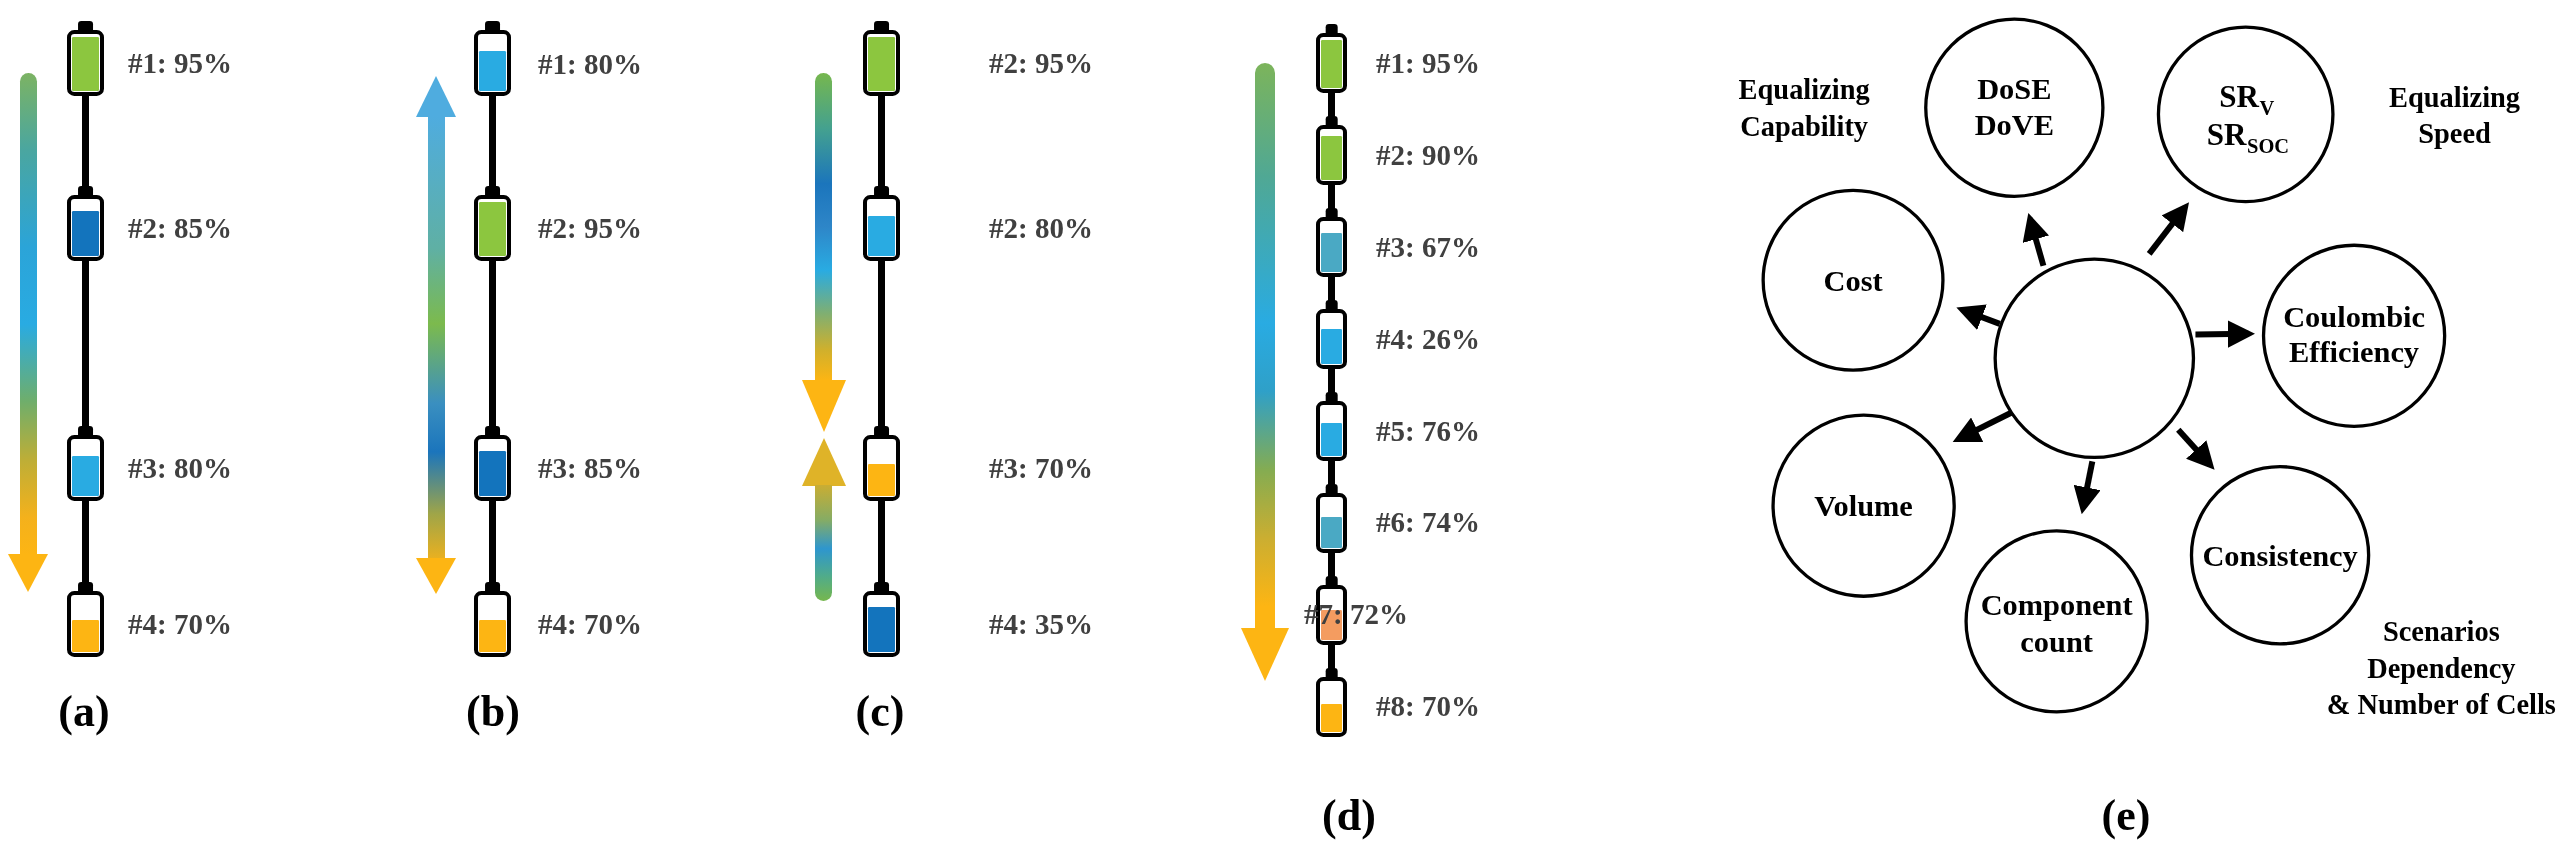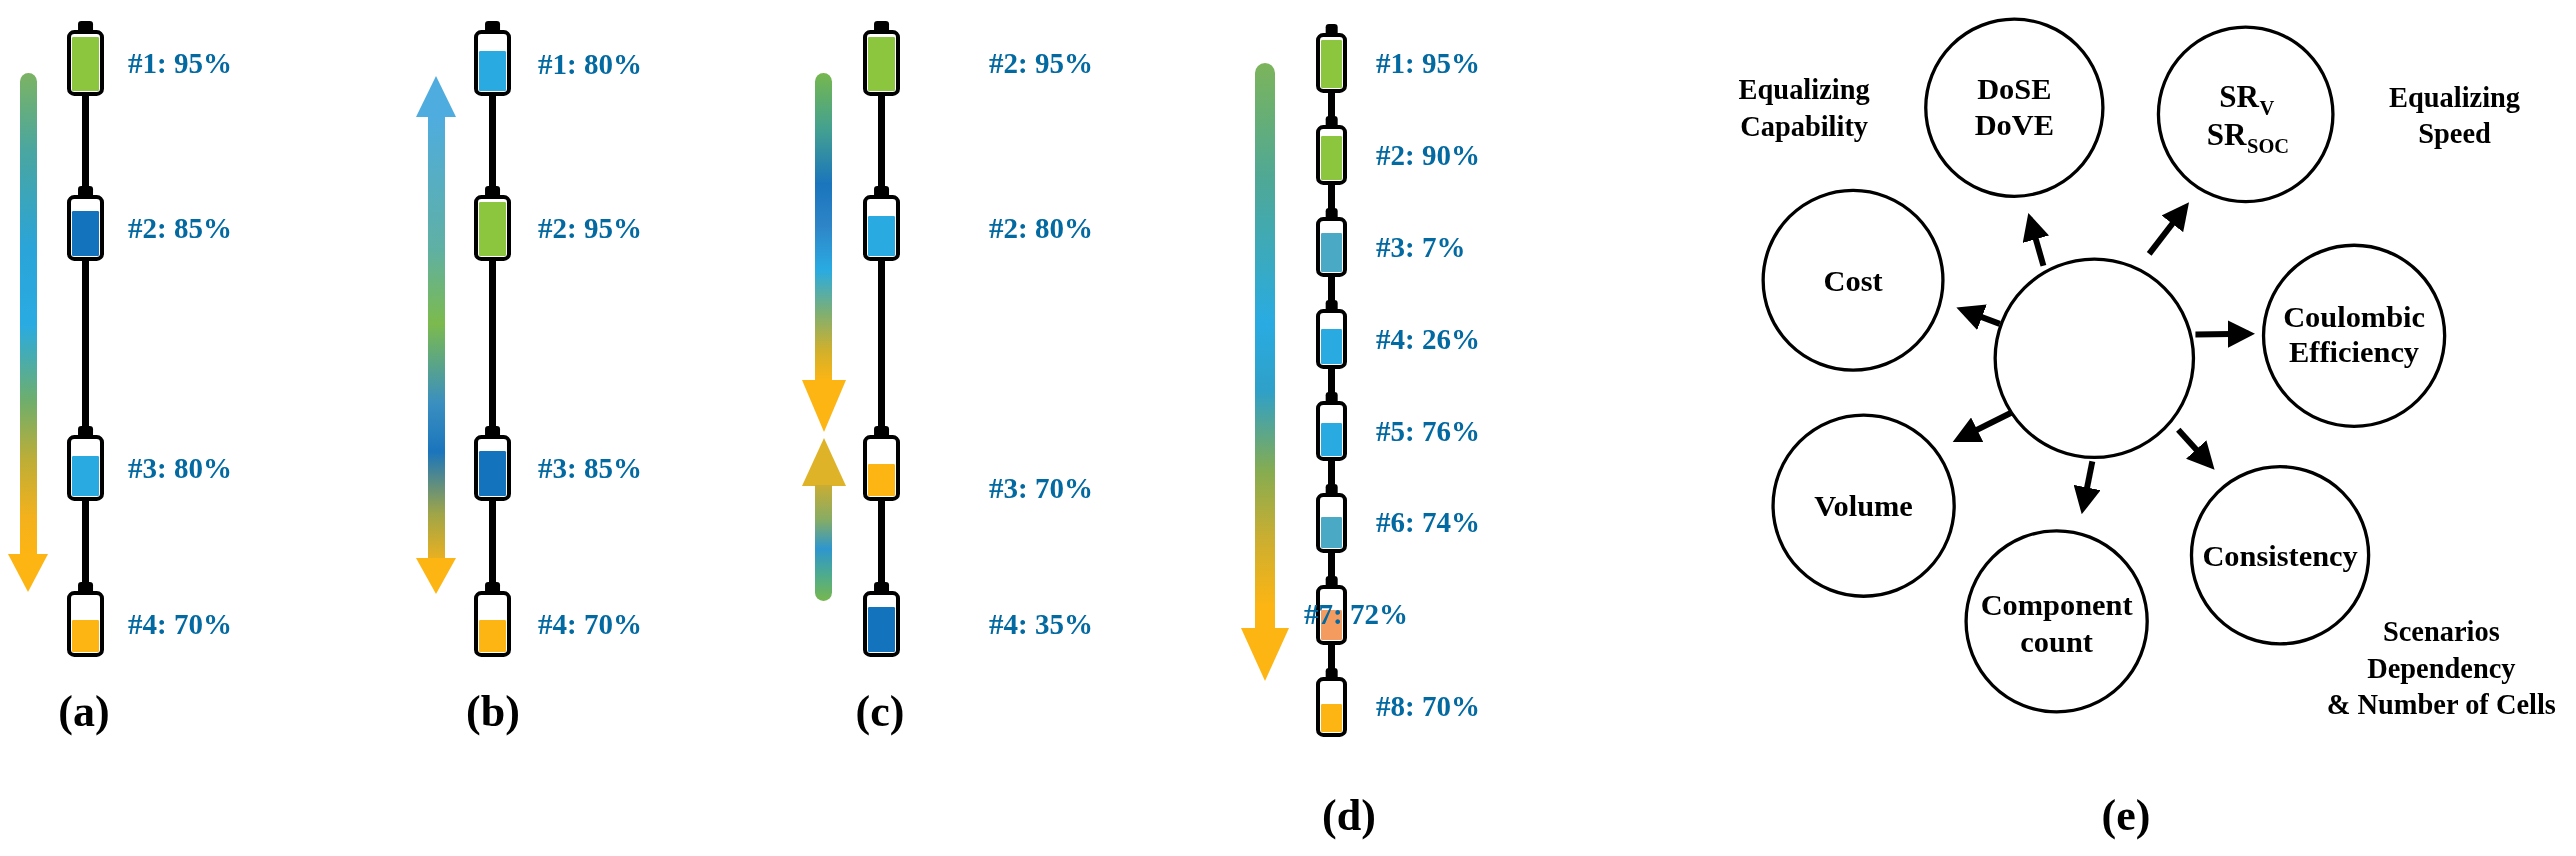--- a/index.html
+++ b/index.html
@@ -7,21 +7,21 @@
           font-family:"Liberation Serif","DejaVu Serif",serif;}
   
   .panel{position:absolute;left:0;top:0;width:0;height:0;}
   .wire{position:absolute;width:7.3px;background:#000;z-index:1;}
   .battery{position:absolute;box-sizing:border-box;border:4.6px solid #000;border-radius:7.3px;
            background:#fff;z-index:2;}
   .nub{position:absolute;left:50%;top:-12.6px;transform:translateX(-50%);width:55%;height:8.6px;
        background:#000;border-radius:3.3px 3.3px 0 0;}
   .fill{position:absolute;left:1.3px;right:1.3px;bottom:1.3px;border-radius:1.3px;}
   .bat-label{position:absolute;transform:translateY(-50%);white-space:nowrap;
-             font-weight:700;font-size:29px;color:#0369a1;z-index:3;}
+             font-weight:700;font-size:29px;color:#404040;z-index:3;}
   .panel-letter{position:absolute;transform:translate(-50%,-50%);font-weight:700;font-size:44px;
                 color:#000;white-space:nowrap;z-index:3;}
   
   .shaft{position:absolute;z-index:0;}
   .head{position:absolute;width:0;height:0;z-index:0;}
   #arr-a-shaft{left:20px;top:73px;width:17px;height:483px;border-radius:8.6px 8.6px 0 0;
     background:linear-gradient(180deg,#7CB363 0%,#4AA6A0 16%,#2BA4D8 36%,#29ABE2 52%,#6FAE6B 68%,#BDAE37 80%,#F4B11C 92%,#FDB513 100%);}
   #arr-a-head{left:8px;top:554px;border-left:20.5px solid transparent;border-right:20.5px solid transparent;border-top:38px solid #FDB513;}
   #arr-b-head-top{left:416px;top:76px;border-left:20.5px solid transparent;border-right:20.5px solid transparent;border-bottom:41px solid #4FACDF;}
   #arr-b-shaft{left:428px;top:116px;width:17px;height:442px;
@@ -122,21 +122,21 @@
       <div class="bat-label" style="left: 989px; top: 63px;">#2: 95%</div>
       <div class="battery" style="left: 863px; top: 195px; width: 37px; height: 66px;">
         <div class="nub"></div>
         <div class="fill" style="height: 69%; background: rgb(41, 171, 226);"></div>
       </div>
       <div class="bat-label" style="left: 989px; top: 228px;">#2: 80%</div>
       <div class="battery" style="left: 863px; top: 435px; width: 37px; height: 66px;">
         <div class="nub"></div>
         <div class="fill" style="height: 54%; background: rgb(253, 181, 19);"></div>
       </div>
-      <div class="bat-label" style="left: 989px; top: 488px;">#3: 70%</div>
+      <div class="bat-label" style="left: 989px; top: 468px;">#3: 70%</div>
       <div class="battery" style="left: 863px; top: 591px; width: 37px; height: 66px;">
         <div class="nub"></div>
         <div class="fill" style="height: 77%; background: rgb(19, 116, 189);"></div>
       </div>
       <div class="bat-label" style="left: 989px; top: 624px;">#4: 35%</div>
     </div>
   <div class="panel-letter" style="left:880px;top:711px">(c)</div>
 
   <div class="panel" id="panel-d">
     <div class="shaft" id="arr-d-shaft"></div>
@@ -149,21 +149,21 @@
       <div class="bat-label" style="left: 1376px; top: 63px;">#1: 95%</div>
       <div class="battery" style="left: 1316px; top: 125px; width: 31px; height: 60px;">
         <div class="nub"></div>
         <div class="fill" style="height: 85%; background: rgb(140, 198, 63);"></div>
       </div>
       <div class="bat-label" style="left: 1376px; top: 155px;">#2: 90%</div>
       <div class="battery" style="left: 1316px; top: 217px; width: 31px; height: 60px;">
         <div class="nub"></div>
         <div class="fill" style="height: 74%; background: rgb(74, 169, 196);"></div>
       </div>
-      <div class="bat-label" style="left: 1376px; top: 247px;">#3: 7%</div>
+      <div class="bat-label" style="left: 1376px; top: 247px;">#3: 67%</div>
       <div class="battery" style="left: 1316px; top: 309px; width: 31px; height: 60px;">
         <div class="nub"></div>
         <div class="fill" style="height: 66%; background: rgb(41, 171, 226);"></div>
       </div>
       <div class="bat-label" style="left: 1376px; top: 339px;">#4: 26%</div>
       <div class="battery" style="left: 1316px; top: 401px; width: 31px; height: 60px;">
         <div class="nub"></div>
         <div class="fill" style="height: 63%; background: rgb(41, 171, 226);"></div>
       </div>
       <div class="bat-label" style="left: 1376px; top: 431px;">#5: 76%</div>

